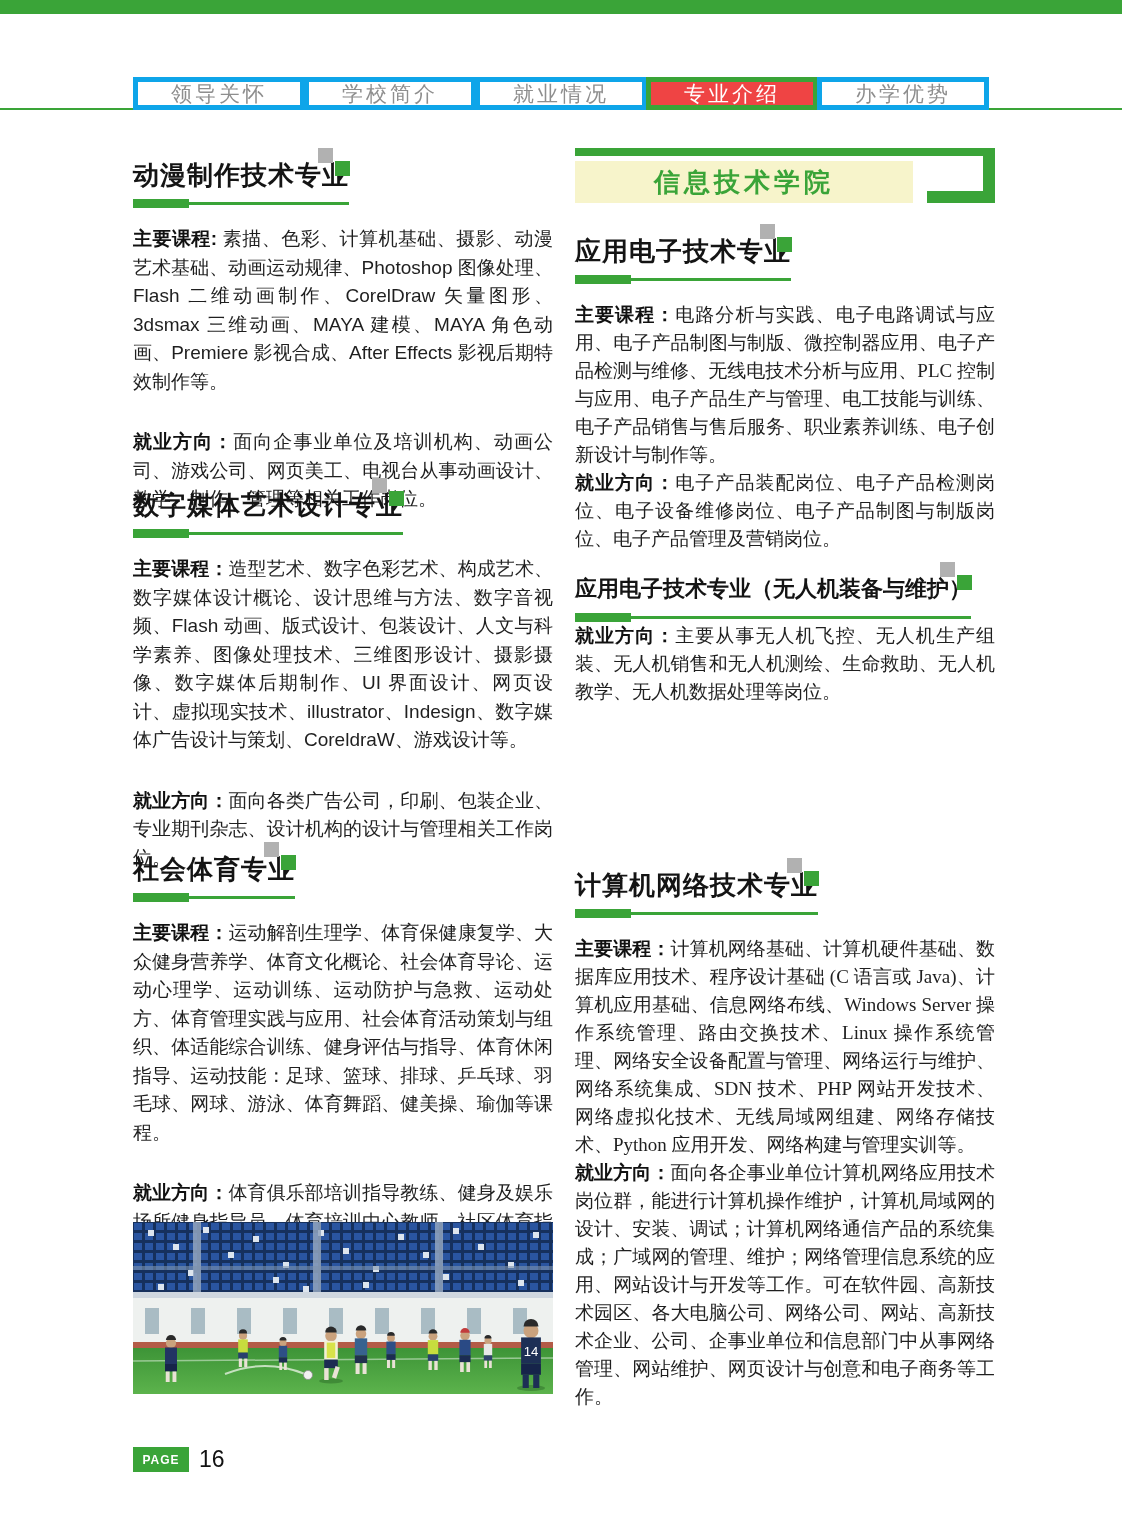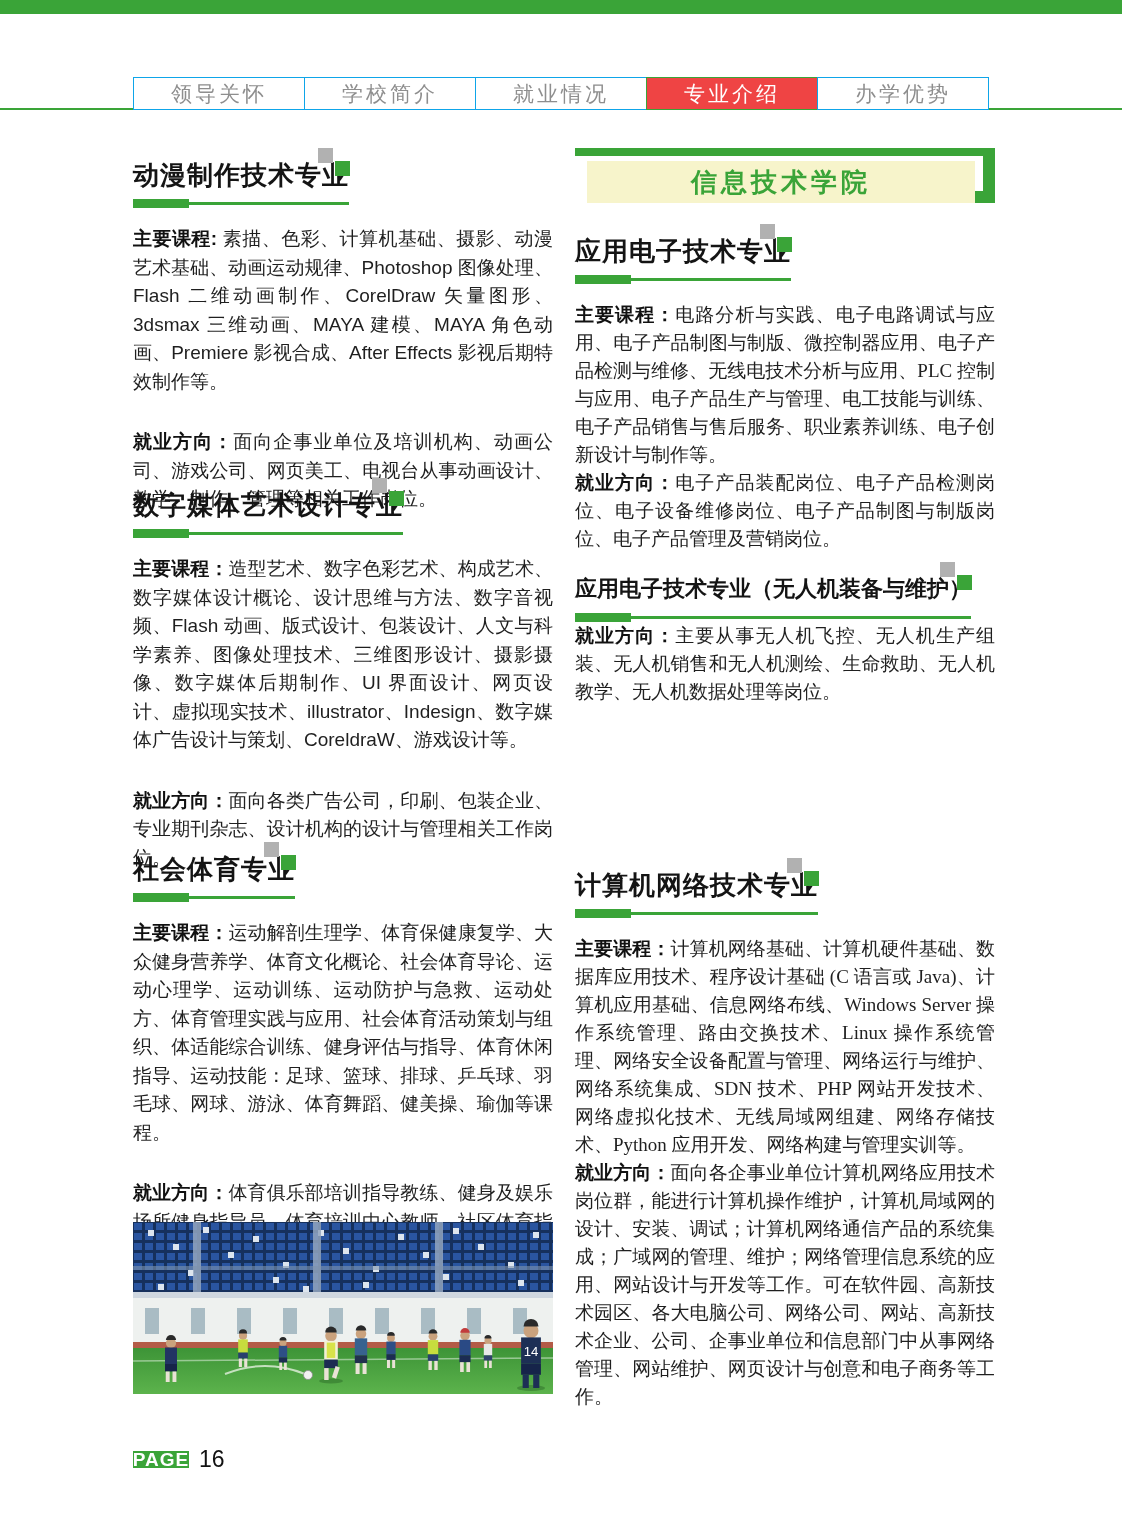--- a/index.html
+++ b/index.html
@@ -6,21 +6,21 @@
   body{width:1122px;height:1535px;background:#ffffff;
        font-family:"Liberation Sans","DejaVu Sans",sans-serif;color:#1f1f1f;}
   .page{position:relative;width:1122px;height:1535px;overflow:hidden;background:#fff;}
 
   
   .top-bar{position:absolute;left:0;top:0;width:100%;height:14px;background:#3aa438;}
 
   
   .tabs-rule{position:absolute;left:0;top:108px;width:100%;height:2px;background:#3aa438;}
   .tabs{position:absolute;left:133px;top:77px;display:flex;}
-  .tab{box-sizing:border-box;width:172px;height:33px;border:1px solid #0ea5e9;margin-left:-1px;
+  .tab{box-sizing:border-box;width:172px;height:33px;border:5px solid #0ea5e9;margin-left:-1px;
        background:#fff;color:#8e8e8e;font-family:Liberation Serif, serif;
        font-size:21px;display:flex;align-items:center;justify-content:center;letter-spacing:3px;}
   .tab:first-child{margin-left:0;}
   .tab.active{background:#ef4444;color:#ffffff;border-color:#3aa438;}
 
   
   .sec{position:absolute;width:420px;}
   .sec-head{position:relative;display:inline-block;}
   .sec-head h2{margin:0;font-size:26px;line-height:34px;font-weight:700;color:#141414;letter-spacing:1px;white-space:nowrap;}
   .sec-head.small h2{font-size:22px;letter-spacing:0;}
@@ -35,31 +35,31 @@
   .sec p b{font-weight:700;color:#111;}
   .sec p.first{margin-top:17px;}
   .col-left p{line-height:28.5px;margin-top:32px;}
   .col-right p{line-height:28px;font-family:Liberation Serif, serif;}
 
   
   .banner{position:absolute;left:575px;top:148px;width:420px;height:58px;}
   .frame-top{position:absolute;left:0;top:0;width:100%;height:8px;background:#3aa438;}
   .frame-right{position:absolute;right:0;top:0;width:12px;height:55px;background:#3aa438;}
   .frame-corner{position:absolute;right:0;top:43px;width:68px;height:12px;background:#3aa438;}
-  .banner-box{position:absolute;left:12px;top:13px;width:388px;height:42px;background:#f7f4cb;
+  .banner-box{position:absolute;left:0;top:13px;width:338px;height:42px;background:#f7f4cb;
               display:flex;align-items:center;justify-content:center;}
   .banner-box span{font-size:26px;font-weight:700;color:#3aa438;letter-spacing:4px;}
 
   
   .photo{position:absolute;left:133px;top:1222px;width:420px;height:198px;overflow:hidden;}
 
   
   .footer{position:absolute;left:133px;top:1446px;display:flex;align-items:center;}
   .page-badge{display:inline-flex;align-items:center;justify-content:center;
-              width:56px;height:17px;background:#3aa438;color:#fff;font-weight:700;font-size:19px;letter-spacing:1px;}
+              width:56px;height:25px;background:#3aa438;color:#fff;font-weight:700;font-size:12px;letter-spacing:1px;}
   .page-num{margin-left:10px;font-size:23px;color:#111;}
 </style>
 </head>
 <body>
 
 <div class="page">
 
   <div class="top-bar"></div>
 
   <div class="tabs-rule"></div>

